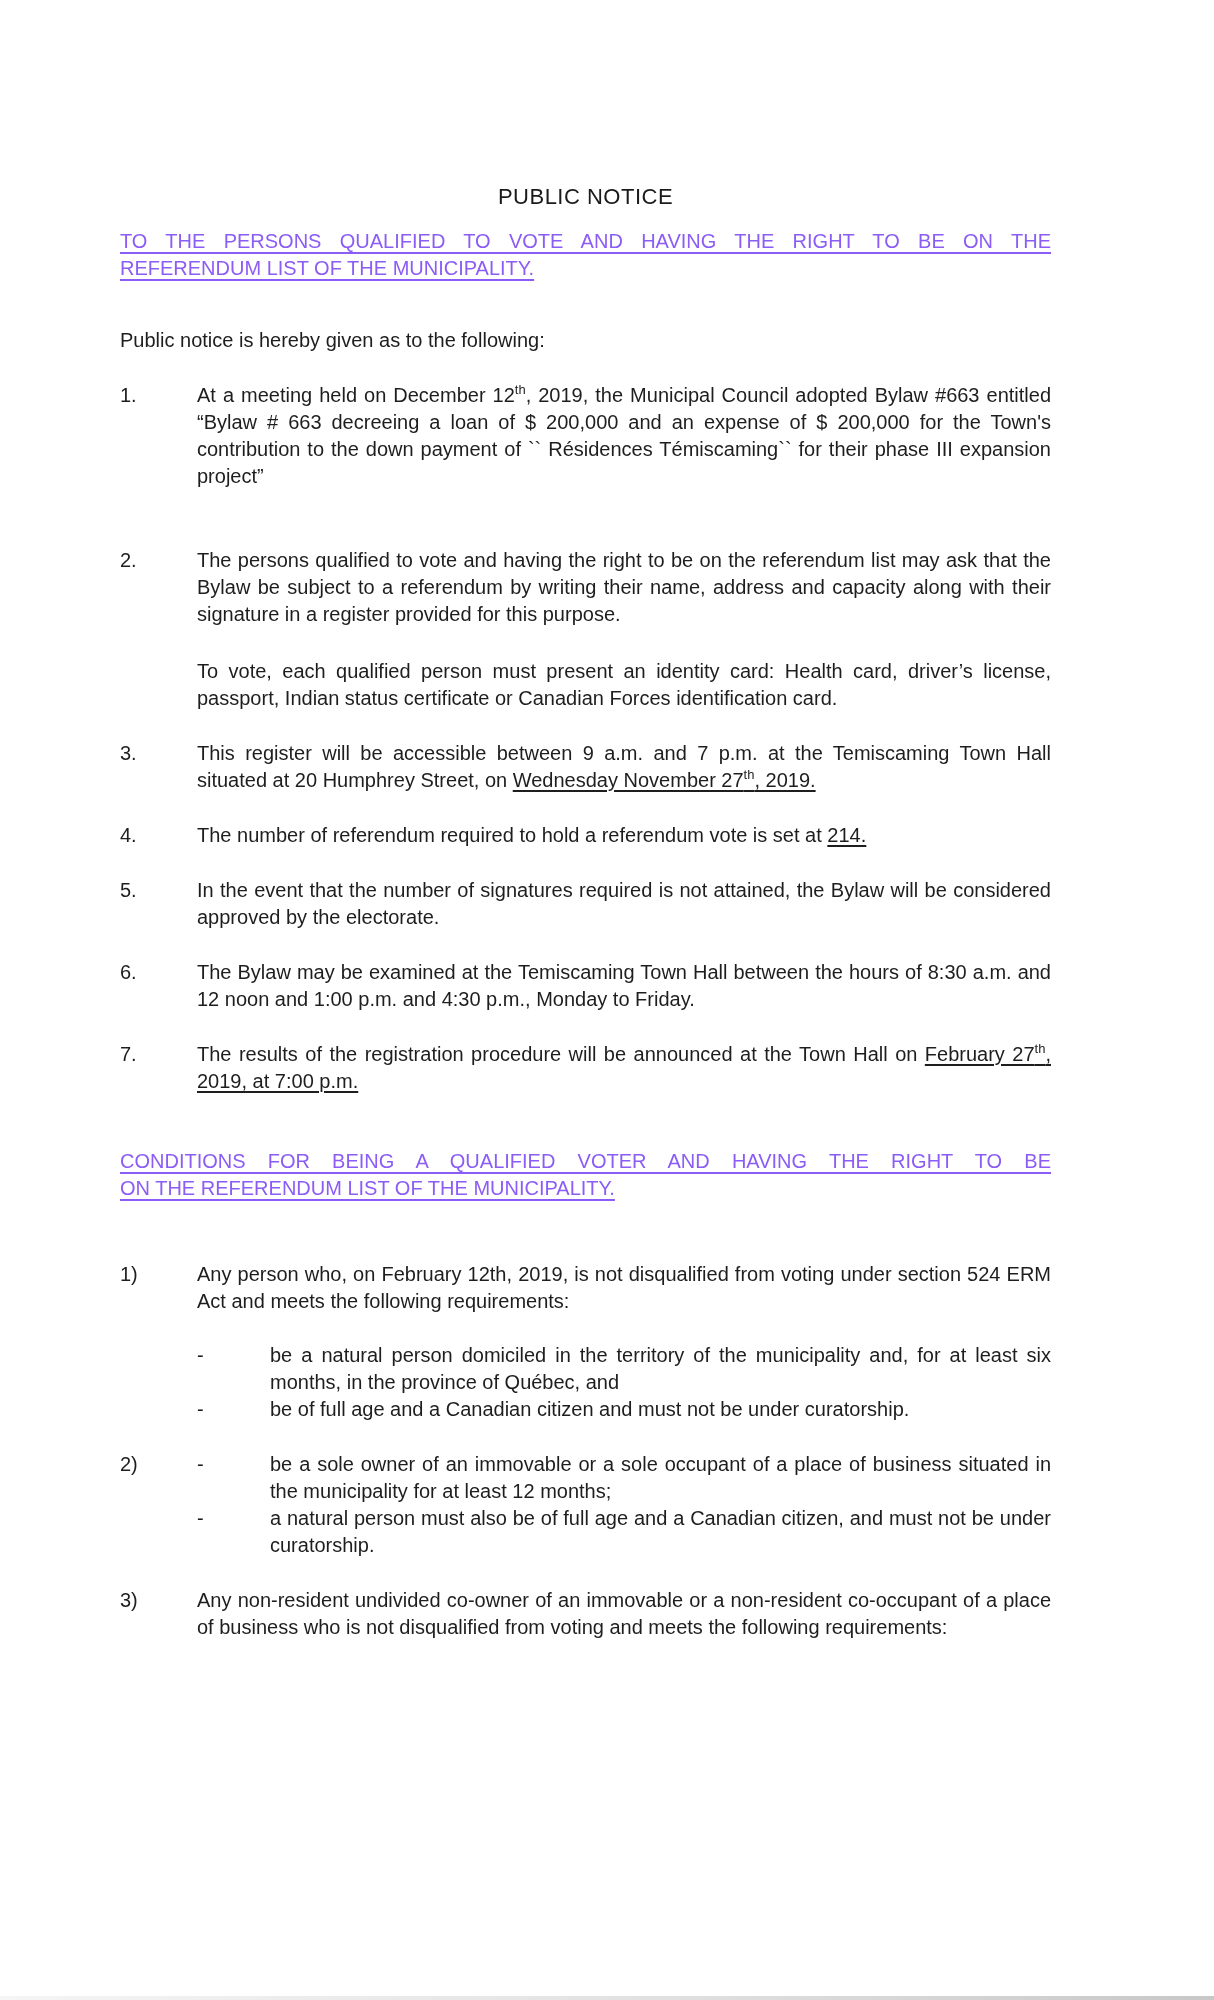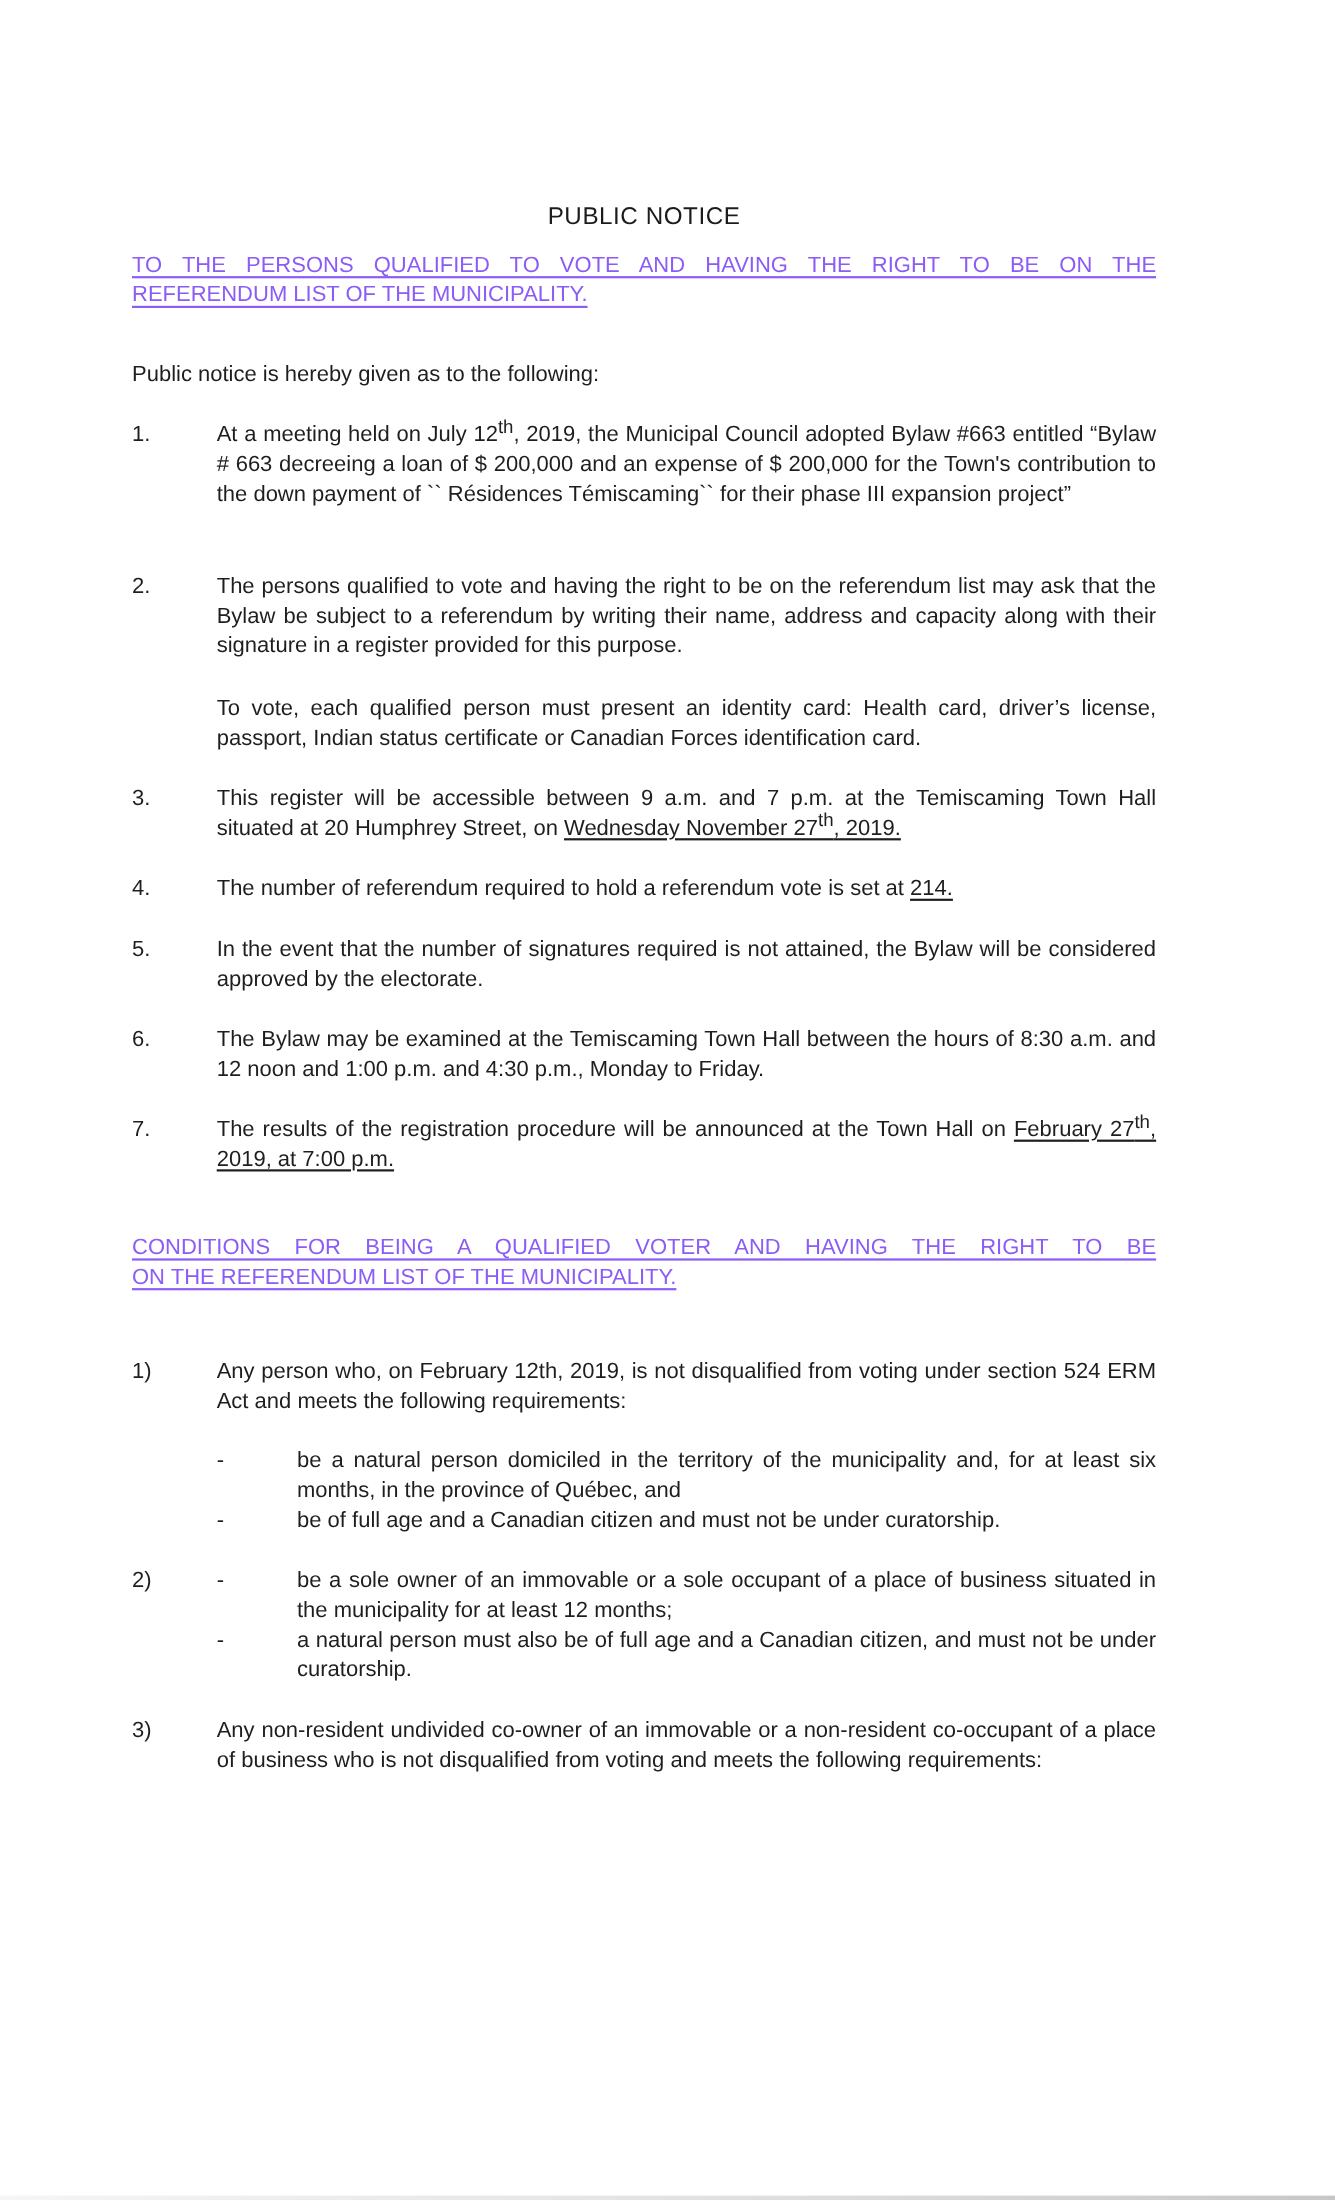--- a/index.html
+++ b/index.html
@@ -79,21 +79,21 @@
     position: absolute;
     left: 0;
     top: 0;
   }
   .u {
     text-decoration: underline;
     text-decoration-thickness: 2px;
     text-underline-offset: 3px;
   }
   sup.sup {
-    font-size: 17px;
+    font-size: 13px;
     line-height: 0;
     vertical-align: super;
   }
   .heading2 { margin-top: 53px; }
   .scan-edge-shadow {
     position: absolute;
     left: 0;
     bottom: 0;
     width: 100%;
     height: 4px;
@@ -114,21 +114,21 @@
     <div class="heading-line justify-full">TO THE PERSONS QUALIFIED TO VOTE AND HAVING THE RIGHT TO BE ON THE</div>
     <div class="heading-line">REFERENDUM LIST OF THE MUNICIPALITY.</div>
   </div>
 
   <div class="intro">Public notice is hereby given as to the following:</div>
 
   <div class="list" id="notice-list">
       <div class="item">
         <span class="num">1.</span>
         <div class="body">
-          <p class="para"><span>At a meeting held on July 12</span><sup class="sup">th</sup><span>, 2019, the Municipal Council adopted Bylaw #663 entitled “Bylaw # 663 decreeing a loan of $ 200,000 and an expense of $ 200,000 for the Town's contribution to the down payment of `` Résidences Témiscaming`` for their phase III expansion project”</span></p>
+          <p class="para"><span>At a meeting held on December 12</span><sup class="sup">th</sup><span>, 2019, the Municipal Council adopted Bylaw #663 entitled “Bylaw # 663 decreeing a loan of $ 200,000 and an expense of $ 200,000 for the Town's contribution to the down payment of `` Résidences Témiscaming`` for their phase III expansion project”</span></p>
         </div>
       </div>
       <div class="item">
         <span class="num">2.</span>
         <div class="body">
           <p class="para"><span>The persons qualified to vote and having the right to be on the referendum list may ask that the Bylaw be subject to a referendum by writing their name, address and capacity along with their signature in a register provided for this purpose.</span></p>
           <p class="para"><span>To vote, each qualified person must present an identity card: Health card, driver’s license, passport, Indian status certificate or Canadian Forces identification card.</span></p>
         </div>
       </div>
       <div class="item">

